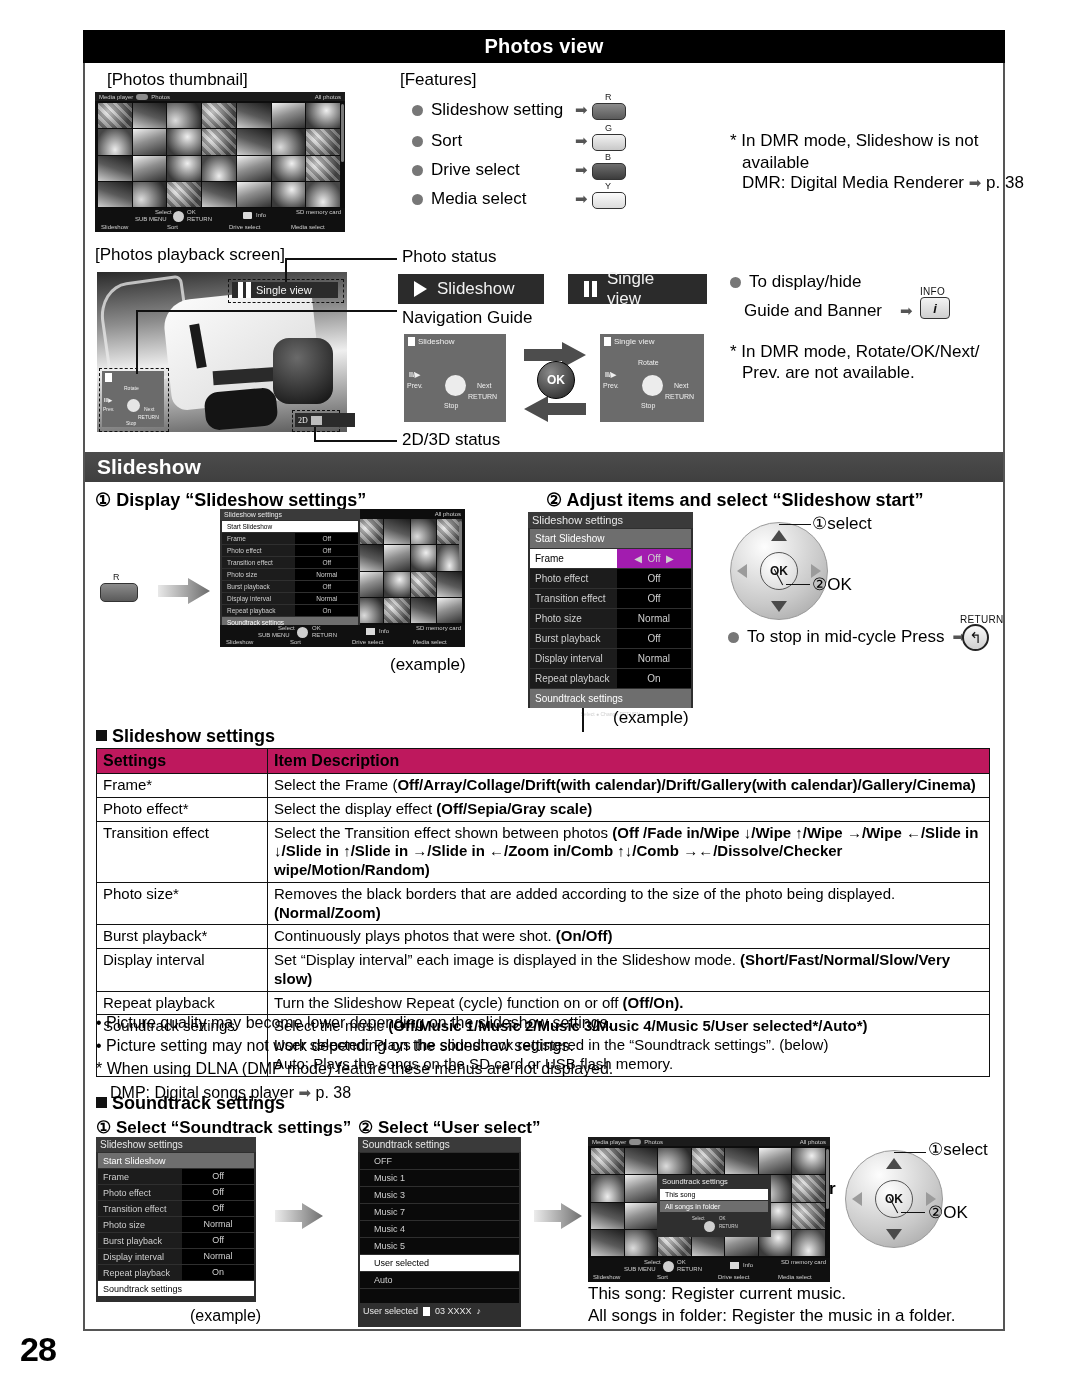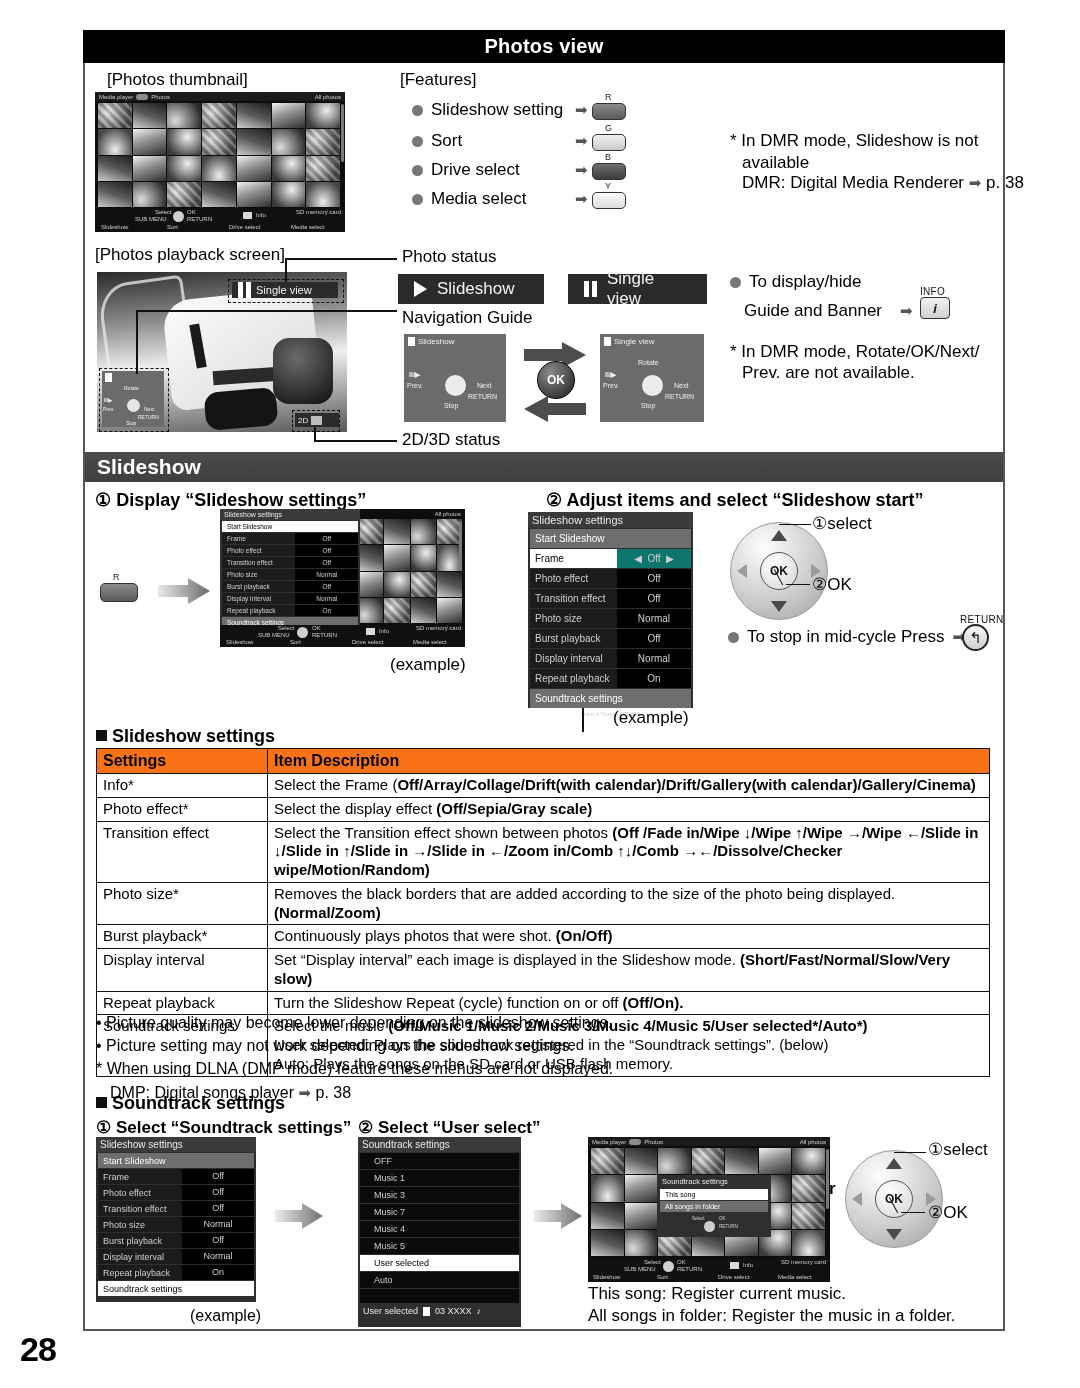--- a/index.html
+++ b/index.html
@@ -95,21 +95,21 @@
   .dpad .up{top:7px;border-bottom:11px solid #4a4a4a;}
   .dpad .dn{bottom:7px;border-top:11px solid #4a4a4a;}
   .dpad .lf,.dpad .rt{position:absolute;top:50%;transform:translateY(-50%);width:0;height:0;border-top:7px solid transparent;border-bottom:7px solid transparent;}
   .dpad .lf{left:6px;border-right:10px solid #9b9b9b;}
   .dpad .rt{right:6px;border-left:10px solid #9b9b9b;}
   .leader{position:absolute;background:#111;}
 
   
   table.settings{position:absolute;border-collapse:collapse;font-size:15px;}
   table.settings th,table.settings td{border:1.5px solid #111;padding:2px 6px;vertical-align:top;line-height:1.25;}
-  table.settings th{background:#f97316;text-align:left;font-weight:bold;font-size:16px;}
+  table.settings th{background:#be185d;text-align:left;font-weight:bold;font-size:16px;}
   table.settings td.k{width:158px;}
   .b{font-weight:bold;}
 
   .notes{position:absolute;font-size:16px;line-height:1.45;}
   .subhead{position:absolute;font-weight:bold;font-size:18px;}
   .sq{display:inline-block;width:11px;height:11px;background:#111;margin-right:5px;vertical-align:1px;}
 
   .pgnum{position:absolute;left:20px;top:1330px;font-size:34px;font-weight:bold;letter-spacing:-1px;}
 
   .dash{position:absolute;border:1.5px dashed #111;}
@@ -258,21 +258,21 @@
       <span style="position:absolute;left:2px;top:13px;font-weight:bold;">II/▶</span>
       <span style="position:absolute;left:1px;top:22px;">Prev.</span>
       <span style="position:absolute;left:42px;top:22px;">Next</span>
       <span style="position:absolute;left:36px;top:30px;">RETURN</span>
       <span style="position:absolute;left:24px;top:36px;">Stop</span>
       <span style="position:absolute;left:25px;top:15px;width:13px;height:13px;border-radius:50%;background:#e6e6e6;"></span>
     </div>
   </div>
 
   <div class="dash" style="left:292px;top:410px;width:46px;height:20px;"></div>
-  <div style="position:absolute;left:295px;top:413px;width:44px;height:14px;background:#2b2b2b;display:flex;align-items:center;gap:3px;padding-left:3px;box-sizing:border-box;">
+  <div style="position:absolute;left:295px;top:413px;width:60px;height:14px;background:#2b2b2b;display:flex;align-items:center;gap:3px;padding-left:3px;box-sizing:border-box;font-family:Liberation Serif, serif;">
     <span style="color:#eee;font-size:8px;">2D</span>
     <span style="width:11px;height:9px;background:#bdbdbd;display:inline-block;"></span>
   </div>
 
   <div class="leader" style="left:285px;top:258px;width:1.6px;height:24px;"></div>
   <div class="leader" style="left:285px;top:258px;width:112px;height:1.6px;"></div>
   <div class="leader" style="left:136px;top:310px;width:1.6px;height:64px;"></div>
   <div class="leader" style="left:136px;top:310px;width:261px;height:1.6px;"></div>
   <div class="leader" style="left:314px;top:427px;width:1.6px;height:14px;"></div>
   <div class="leader" style="left:314px;top:440px;width:83px;height:1.6px;"></div>
@@ -445,21 +445,21 @@
   </div>
   <div class="lbl" style="left:390px;top:655px;">(example)</div>
 
   <div class="menu" id="menu-big" style="left:528px;top:512px;width:165px;height:196px;">
       <div class="mtitle" style="font-size: 11px;">Slideshow settings</div>
       <div class="mrow grey" style="height: 19px;">
         <span class="k" style="font-size: 10px;">Start Slideshow</span>
       </div>
       <div class="mrow hl" style="height: 19px;">
         <span class="k" style="font-size: 10px;">Frame</span>
-        <span class="v" style="font-size: 10px; line-height: 19px; background: #0f766e;">◀&nbsp;&nbsp;Off&nbsp;&nbsp;▶</span>
+        <span class="v" style="font-size: 10px; line-height: 19px; background: #a21caf;">◀&nbsp;&nbsp;Off&nbsp;&nbsp;▶</span>
       </div>
       <div class="mrow" style="height: 19px;">
         <span class="k" style="font-size: 10px;">Photo effect</span>
         <span class="v" style="font-size: 10px; line-height: 19px;">Off</span>
       </div>
       <div class="mrow" style="height: 19px;">
         <span class="k" style="font-size: 10px;">Transition effect</span>
         <span class="v" style="font-size: 10px; line-height: 19px;">Off</span>
       </div>
       <div class="mrow" style="height: 19px;">
@@ -515,21 +515,21 @@
 
   <table class="settings" id="settings-table" style="left:96px;top:748px;width:894px;">
       <thead>
         <tr>
           <th class="k">Settings</th>
           <th>Item Description</th>
         </tr>
       </thead>
       <tbody>
         <tr>
-          <td class="k">Info*</td>
+          <td class="k">Frame*</td>
           <td><span>Select the Frame (</span><span class="b">Off/Array/Collage/Drift(with calendar)/Drift/Gallery(with calendar)/Gallery/Cinema)</span></td>
         </tr>
         <tr>
           <td class="k">Photo effect*</td>
           <td><span>Select the display effect </span><span class="b">(Off/Sepia/Gray scale)</span></td>
         </tr>
         <tr>
           <td class="k">Transition effect</td>
           <td><span>Select the Transition effect shown between photos </span><span class="b">(Off /Fade in/Wipe ↓/Wipe ↑/Wipe →/Wipe ←/Slide in ↓/Slide in ↑/Slide in →/Slide in ←/Zoom in/Comb ↑↓/Comb →←/Dissolve/Checker wipe/Motion/Random)</span></td>
         </tr>

